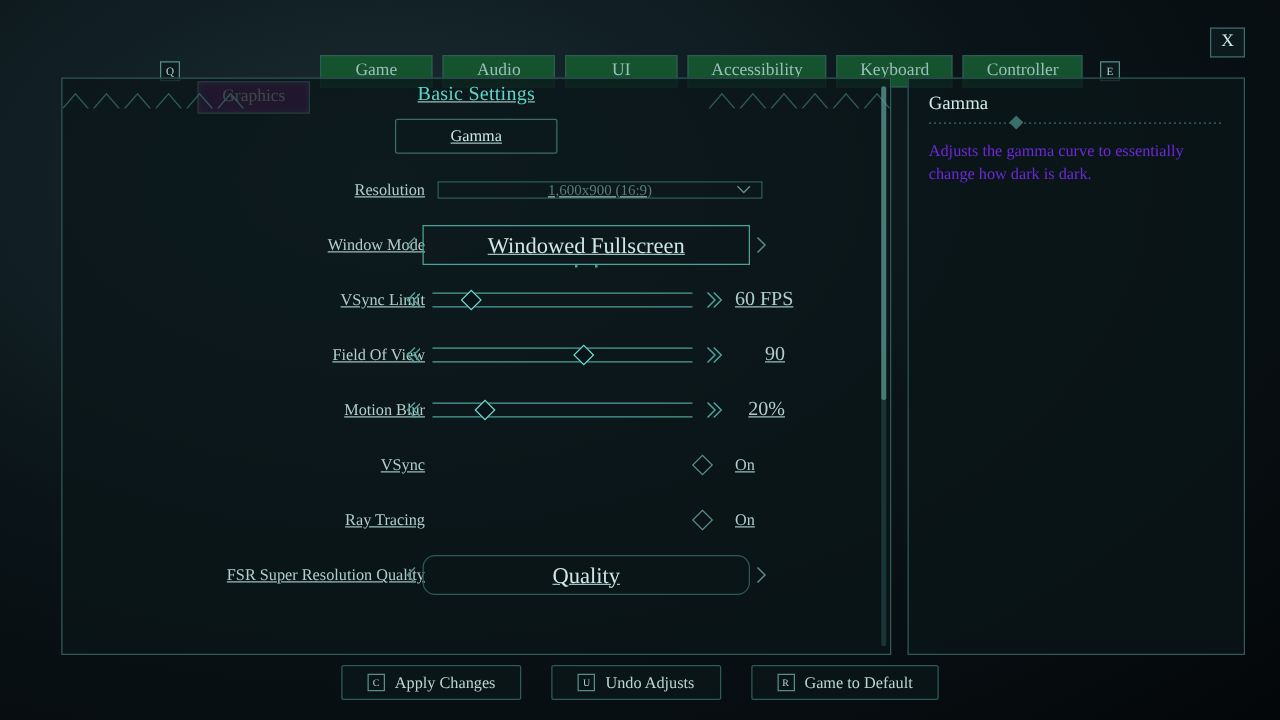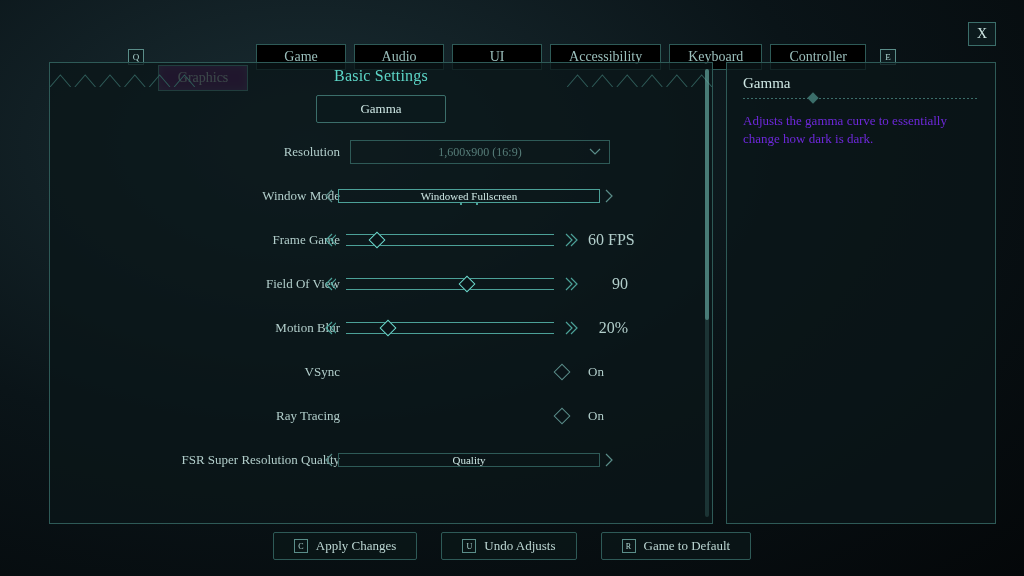--- a/index.html
+++ b/index.html
@@ -28,21 +28,21 @@
     display: flex; align-items: center; justify-content: center;
     font-size: 9px;
     color: #b0d8d4;
     background: #0c1a1d;
     margin: 0 6px;
   }
   .tab {
     min-width: 90px;
     padding: 4px 18px;
     border: 1px solid #2e5a57;
-    background: #000000;
+    background: #14532d;
     color: #9bbfbc;
     font-size: 14px;
     text-align: center;
     cursor: pointer;
   }
   .tab.active {
     background: #701a75;
     border-color: #74c6be;
     color: #e6f7f5;
     box-shadow: inset 0 0 8px rgba(116,198,190,0.3);
@@ -65,21 +65,21 @@
     position: absolute;
     top: 62px; bottom: 52px; left: 49px; right: 28px;
     display: flex;
     gap: 13px;
   }
   .panel {
     border: 1px solid #2e5a57;
     background: rgba(10,22,24,0.78);
     position: relative;
   }
-  .panel-left { flex: 1; padding: 0 16px 8px 16px; overflow: hidden; }
+  .panel-left { flex: 1; padding: 0 16px 8px 16px; overflow: hidden; text-decoration: underline; }
   .panel-right { width: 270px; padding: 12px 16px; }
 
   
   .tri-strip {
     height: 20px;
     display: flex;
     align-items: flex-end;
     justify-content: center;
     overflow: hidden;
     position: absolute;
@@ -137,21 +137,21 @@
   .row-control {
     flex: 1;
     display: flex;
     align-items: center;
     position: relative;
   }
 
   
   .dropdown {
     width: 260px;
-    height: 24px;
+    height: 14px;
     border: 1px solid #2e5a57;
     display: flex;
     align-items: center;
     justify-content: center;
     color: #567d79;
     font-size: 12px;
     position: relative;
     cursor: pointer;
     margin-left: 10px;
   }
@@ -166,29 +166,29 @@
     margin-left: -18px;
   }
   .sel-arrow {
     width: 14px; height: 18px;
     display: flex; align-items: center; justify-content: center;
     cursor: pointer;
     color: #5a8d89;
   }
   .sel-box {
     width: 262px;
-    height: 14px;
+    height: 32px;
     border: 1px solid #4ca198;
     display: flex; align-items: center; justify-content: center;
     color: #cfe8e5;
-    font-size: 11px;
+    font-size: 18px;
     margin: 0 2px;
     position: relative;
   }
-  .sel-box.dim { border-color: #2e5a57; }
+  .sel-box.dim { border-color: #2e5a57; border-radius: 10px; }
   .sel-tick {
     position: absolute;
     bottom: -3px;
     width: 18px; height: 2px;
     border-left: 2px solid #4ca198;
     border-right: 2px solid #4ca198;
   }
 
   
   .slider {
@@ -381,21 +381,21 @@
             <span class="sel-arrow">
               <svg width="10" height="14">
                   <path d="M2 1 L8 7 L2 13" stroke="#5a8d89" stroke-width="1.2" fill="none"></path>
                 </svg>
             </span>
           </div>
         </div>
       </div>
 
       <div class="row">
-        <div class="row-label">Frame Game</div>
+        <div class="row-label">VSync Limit</div>
         <div class="row-control">
           <div class="slider">
             <span class="slider-arrows">
               <svg width="16" height="16">
                   <path d="M10 2 L4 8 L10 14 M15 2 L9 8 L15 14" stroke="#4ca198" stroke-width="1.2" fill="none"></path>
                 </svg>
             </span>
             <div class="slider-track">
               <div class="slider-thumb" style="left:15%"></div>
             </div>

